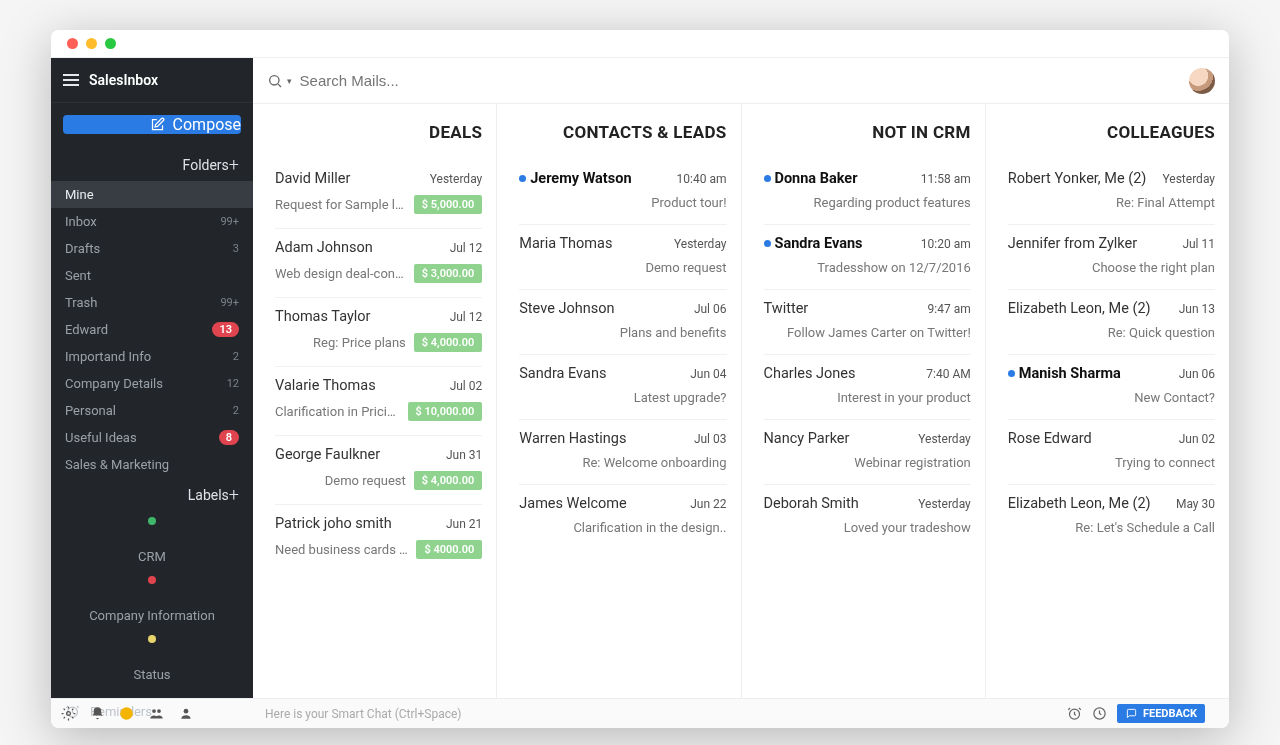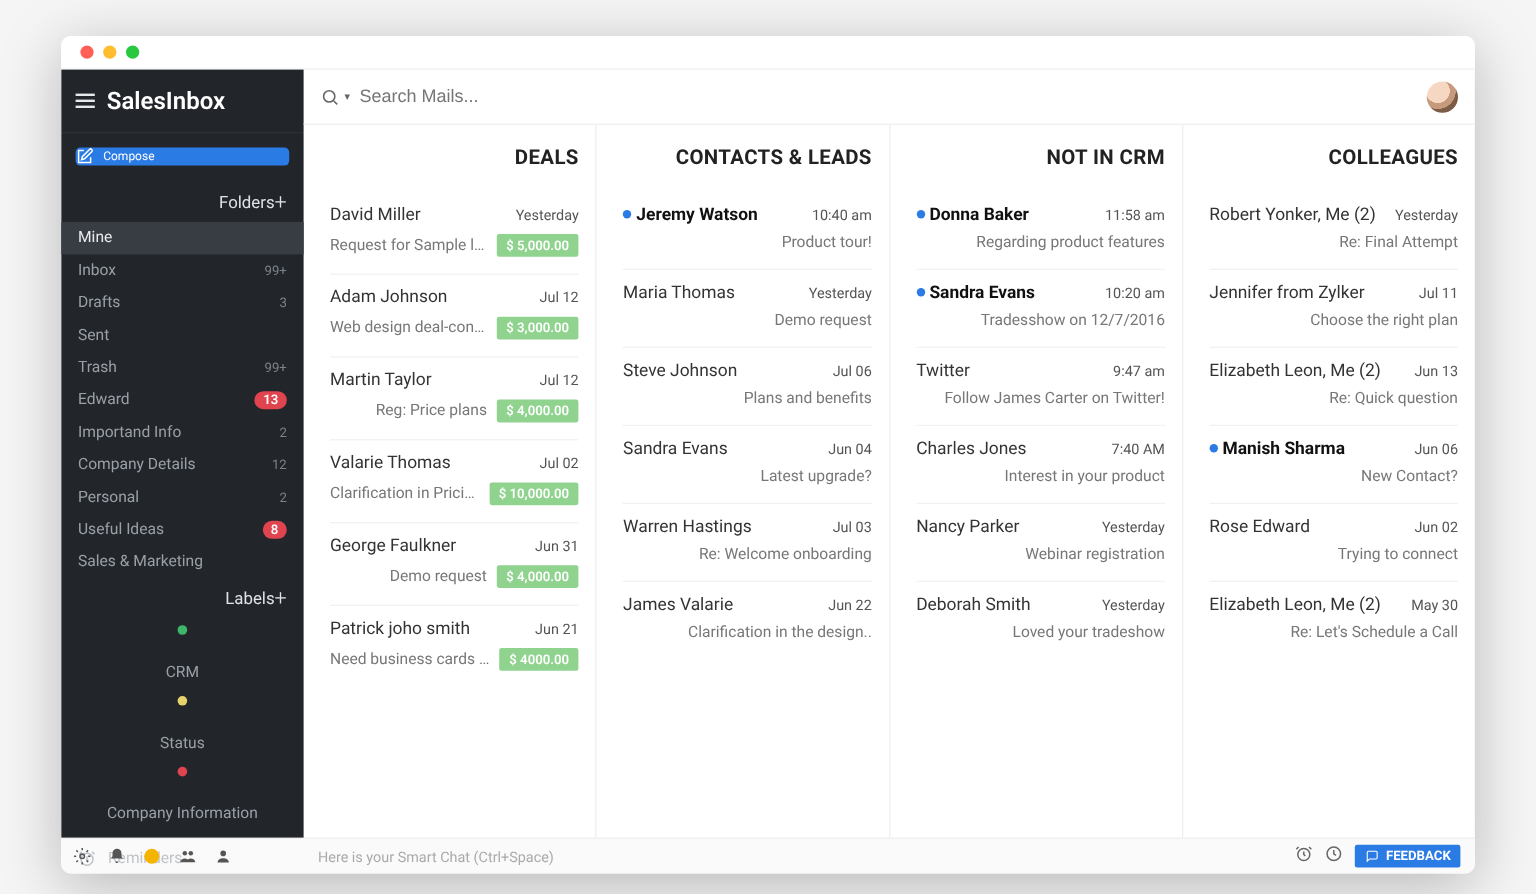--- a/index.html
+++ b/index.html
@@ -6,22 +6,22 @@
 body { font-family: -apple-system, BlinkMacSystemFont, "Segoe UI", Roboto, Helvetica, Arial, sans-serif; background: #f5f5f5; display: flex; justify-content: center; align-items: flex-start; padding: 30px 0; }
 .window { width: 1178px; background: #fff; border-radius: 8px; box-shadow: 0 10px 50px rgba(0,0,0,0.25); overflow: hidden; }
 .titlebar { height: 28px; background: #fff; display: flex; align-items: center; padding-left: 16px; gap: 8px; border-bottom: 1px solid #eee; }
 .dot { width: 11px; height: 11px; border-radius: 50%; }
 .dot.red { background: #ff5f57; } .dot.yellow { background: #ffbd2e; } .dot.green { background: #28c840; }
 .app { display: flex; height: 640px; }
 .sidebar { width: 202px; background: #22262b; color: #bfc4ca; display: flex; flex-direction: column; font-size: 13px; }
 .brandrow { display: flex; align-items: center; padding: 14px 14px 14px 12px; gap: 10px; border-bottom: 1px solid rgba(255,255,255,0.05); }
 .hamburger { display:inline-flex; flex-direction:column; gap:3px; cursor:pointer; }
 .hamburger span { display:block; width:16px; height:2px; background:#e6e8ea; }
-.brand { color:#fff; font-size:20px; font-weight:600; }
-.compose { margin: 12px 12px 14px; background:#2a7be4; color:#fff; border-radius:4px; height:36px; display:flex; align-items:center; justify-content:flex-start; gap:8px; font-size:10px; cursor:pointer; }
+.brand { color:#fff; font-size:14px; font-weight:600; }
+.compose { margin: 12px 12px 14px; background:#2a7be4; color:#fff; border-radius:4px; height:36px; display:flex; align-items:center; justify-content:flex-end; gap:8px; font-size:16px; cursor:pointer; }
 .section-head { display:flex; align-items:center; justify-content:flex-end; padding: 6px 14px; color:#dfe3e7; font-size:14px; }
 .plus { font-size:18px; font-weight:300; cursor:pointer; color:#dfe3e7; }
 .folder { display:flex; align-items:center; justify-content:space-between; padding: 6px 14px; cursor:pointer; color:#9aa0a7; }
 .folder.active { background:#383d43; color:#e9ebed; }
 .folder .count { font-size:11px; color:#7c828a; }
 .badge-red { background:#e0454f; color:#fff; border-radius:9px; padding:1px 7px; font-size:11px; font-weight:600; }
 .label-row { display:flex; align-items:center; gap:24px; padding:6px 30px; color:#9aa0a7; cursor:pointer;flex-direction:column; }
 .label-dot { width:8px; height:8px; border-radius:50%; }
 .sidebar-bottom { margin-top:auto; padding: 10px 14px 12px; }
 .sb-item { display:flex; align-items:center; gap:10px; padding:6px 0; color:#bfc4ca; cursor:pointer; }
@@ -44,21 +44,21 @@
 .sender-wrap { display:flex; align-items:center; }
 .time { font-size:12px; color:#555; white-space:nowrap; }
 .row2 { display:flex; align-items:center; justify-content:space-between; margin-top:8px; gap:8px; }
 .subject { font-size:13px; color:#777; white-space:nowrap; overflow:hidden; text-overflow:ellipsis; flex:1; }
 .amount { background:#8fd38f; color:#fff; font-size:11px; font-weight:600; padding:3px 8px; border-radius:2px; white-space:nowrap; }
 .statusbar { height:30px; border-top:1px solid #eee; display:flex; align-items:center; background:#fafafa; }
 .sb-left { width:202px; display:flex; align-items:center; gap:14px; padding-left:10px; color:#555; }
 .sb-ic { cursor:pointer; display:inline-flex; }
 .yellow-ic { color:#f5b400; }
 .sb-center { flex:1; color:#aaa; font-size:12px; padding-left:12px; }
-.sb-right { display:flex; gap:10px; padding-right:12px; color:#666; }
+.sb-right { display:flex; align-items:center; gap:10px; padding-right:24px; color:#666; }
 .feedback { background:#2a7be4; color:#fff; font-size:11px; font-weight:700; padding:3px 8px; border-radius:2px; display:flex; align-items:center; gap:5px; cursor:pointer; }
 svg { display:block; }
 </style>
 </head>
 <body>
 
 <div class="window">
   <div class="titlebar">
     <div class="dot red"></div>
     <div class="dot yellow"></div>
@@ -133,26 +133,26 @@
       <div class="section-head">
         <span>Labels</span>
         <span class="plus">+</span>
       </div>
       <div id="labels">
           <div class="label-row">
             <span class="label-dot" style="background: rgb(63, 183, 106);"></span>
             <span>CRM</span>
           </div>
           <div class="label-row">
+            <span class="label-dot" style="background: rgb(224, 69, 79);"></span>
+            <span>Company Information</span>
+          </div>
+          <div class="label-row">
             <span class="label-dot" style="background: rgb(230, 211, 106);"></span>
             <span>Status</span>
-          </div>
-          <div class="label-row">
-            <span class="label-dot" style="background: rgb(224, 69, 79);"></span>
-            <span>Company Information</span>
           </div>
         </div>
       <div class="sidebar-bottom">
         <div class="sb-item">
           <svg width="15" height="15" viewBox="0 0 24 24" fill="none" stroke="currentColor" stroke-width="2">
               <circle cx="12" cy="13" r="8"></circle>
               <path d="M12 9v4l2 2"></path>
               <path d="M5 3L2 6"></path>
               <path d="M22 6l-3-3"></path>
             </svg>
@@ -201,21 +201,21 @@
                 <span class="time">Jul 12</span>
               </div>
               <div class="row2">
                 <span class="subject">Web design deal-confirma...</span>
                 <span class="amount">$ 3,000.00</span>
               </div>
             </div>
             <div class="card">
               <div class="row1">
                 <div class="sender-wrap">
-                  <span class="sender">Martin Taylor</span>
+                  <span class="sender">Thomas Taylor</span>
                 </div>
                 <span class="time">Jul 12</span>
               </div>
               <div class="row2">
                 <span class="subject">Reg: Price plans</span>
                 <span class="amount">$ 4,000.00</span>
               </div>
             </div>
             <div class="card">
               <div class="row1">
@@ -308,21 +308,21 @@
                 </div>
                 <span class="time">Jul 03</span>
               </div>
               <div class="row2">
                 <span class="subject">Re: Welcome onboarding</span>
               </div>
             </div>
             <div class="card">
               <div class="row1">
                 <div class="sender-wrap">
-                  <span class="sender">James Valarie</span>
+                  <span class="sender">James Welcome</span>
                 </div>
                 <span class="time">Jun 22</span>
               </div>
               <div class="row2">
                 <span class="subject">Clarification in the design..</span>
               </div>
             </div>
           </div>
           <div class="col">
             <div class="col-title">NOT IN CRM</div>

